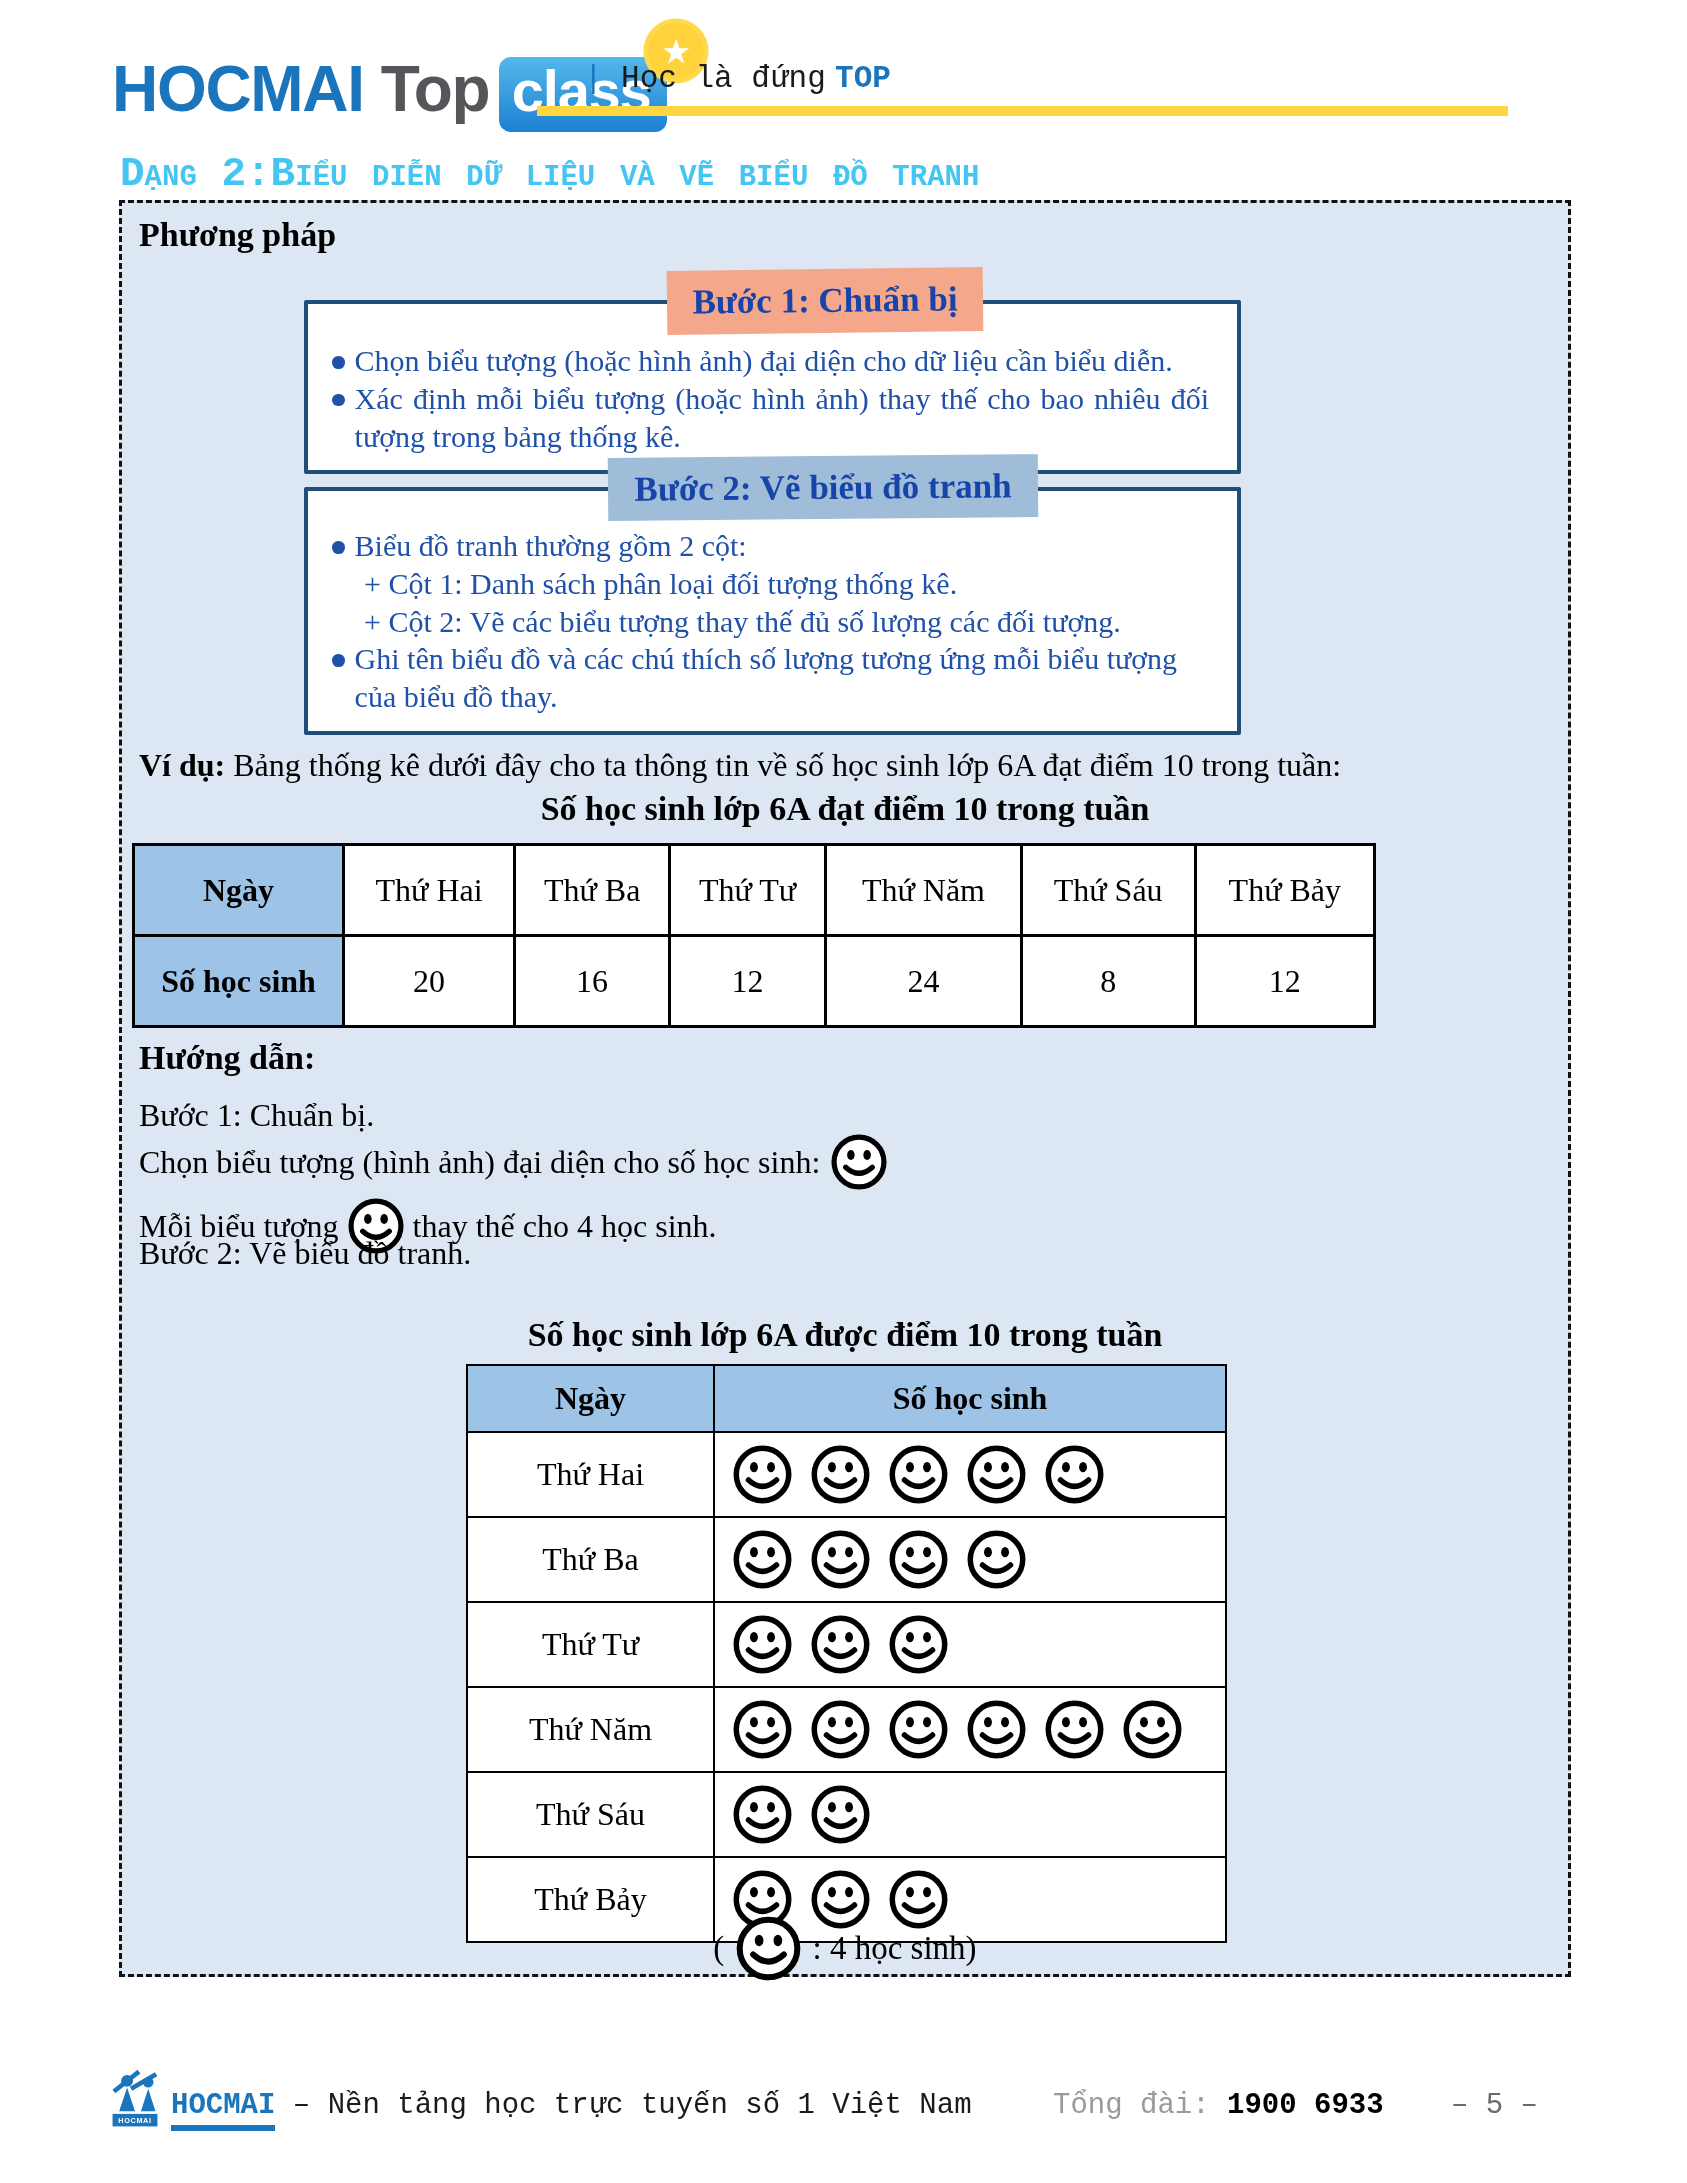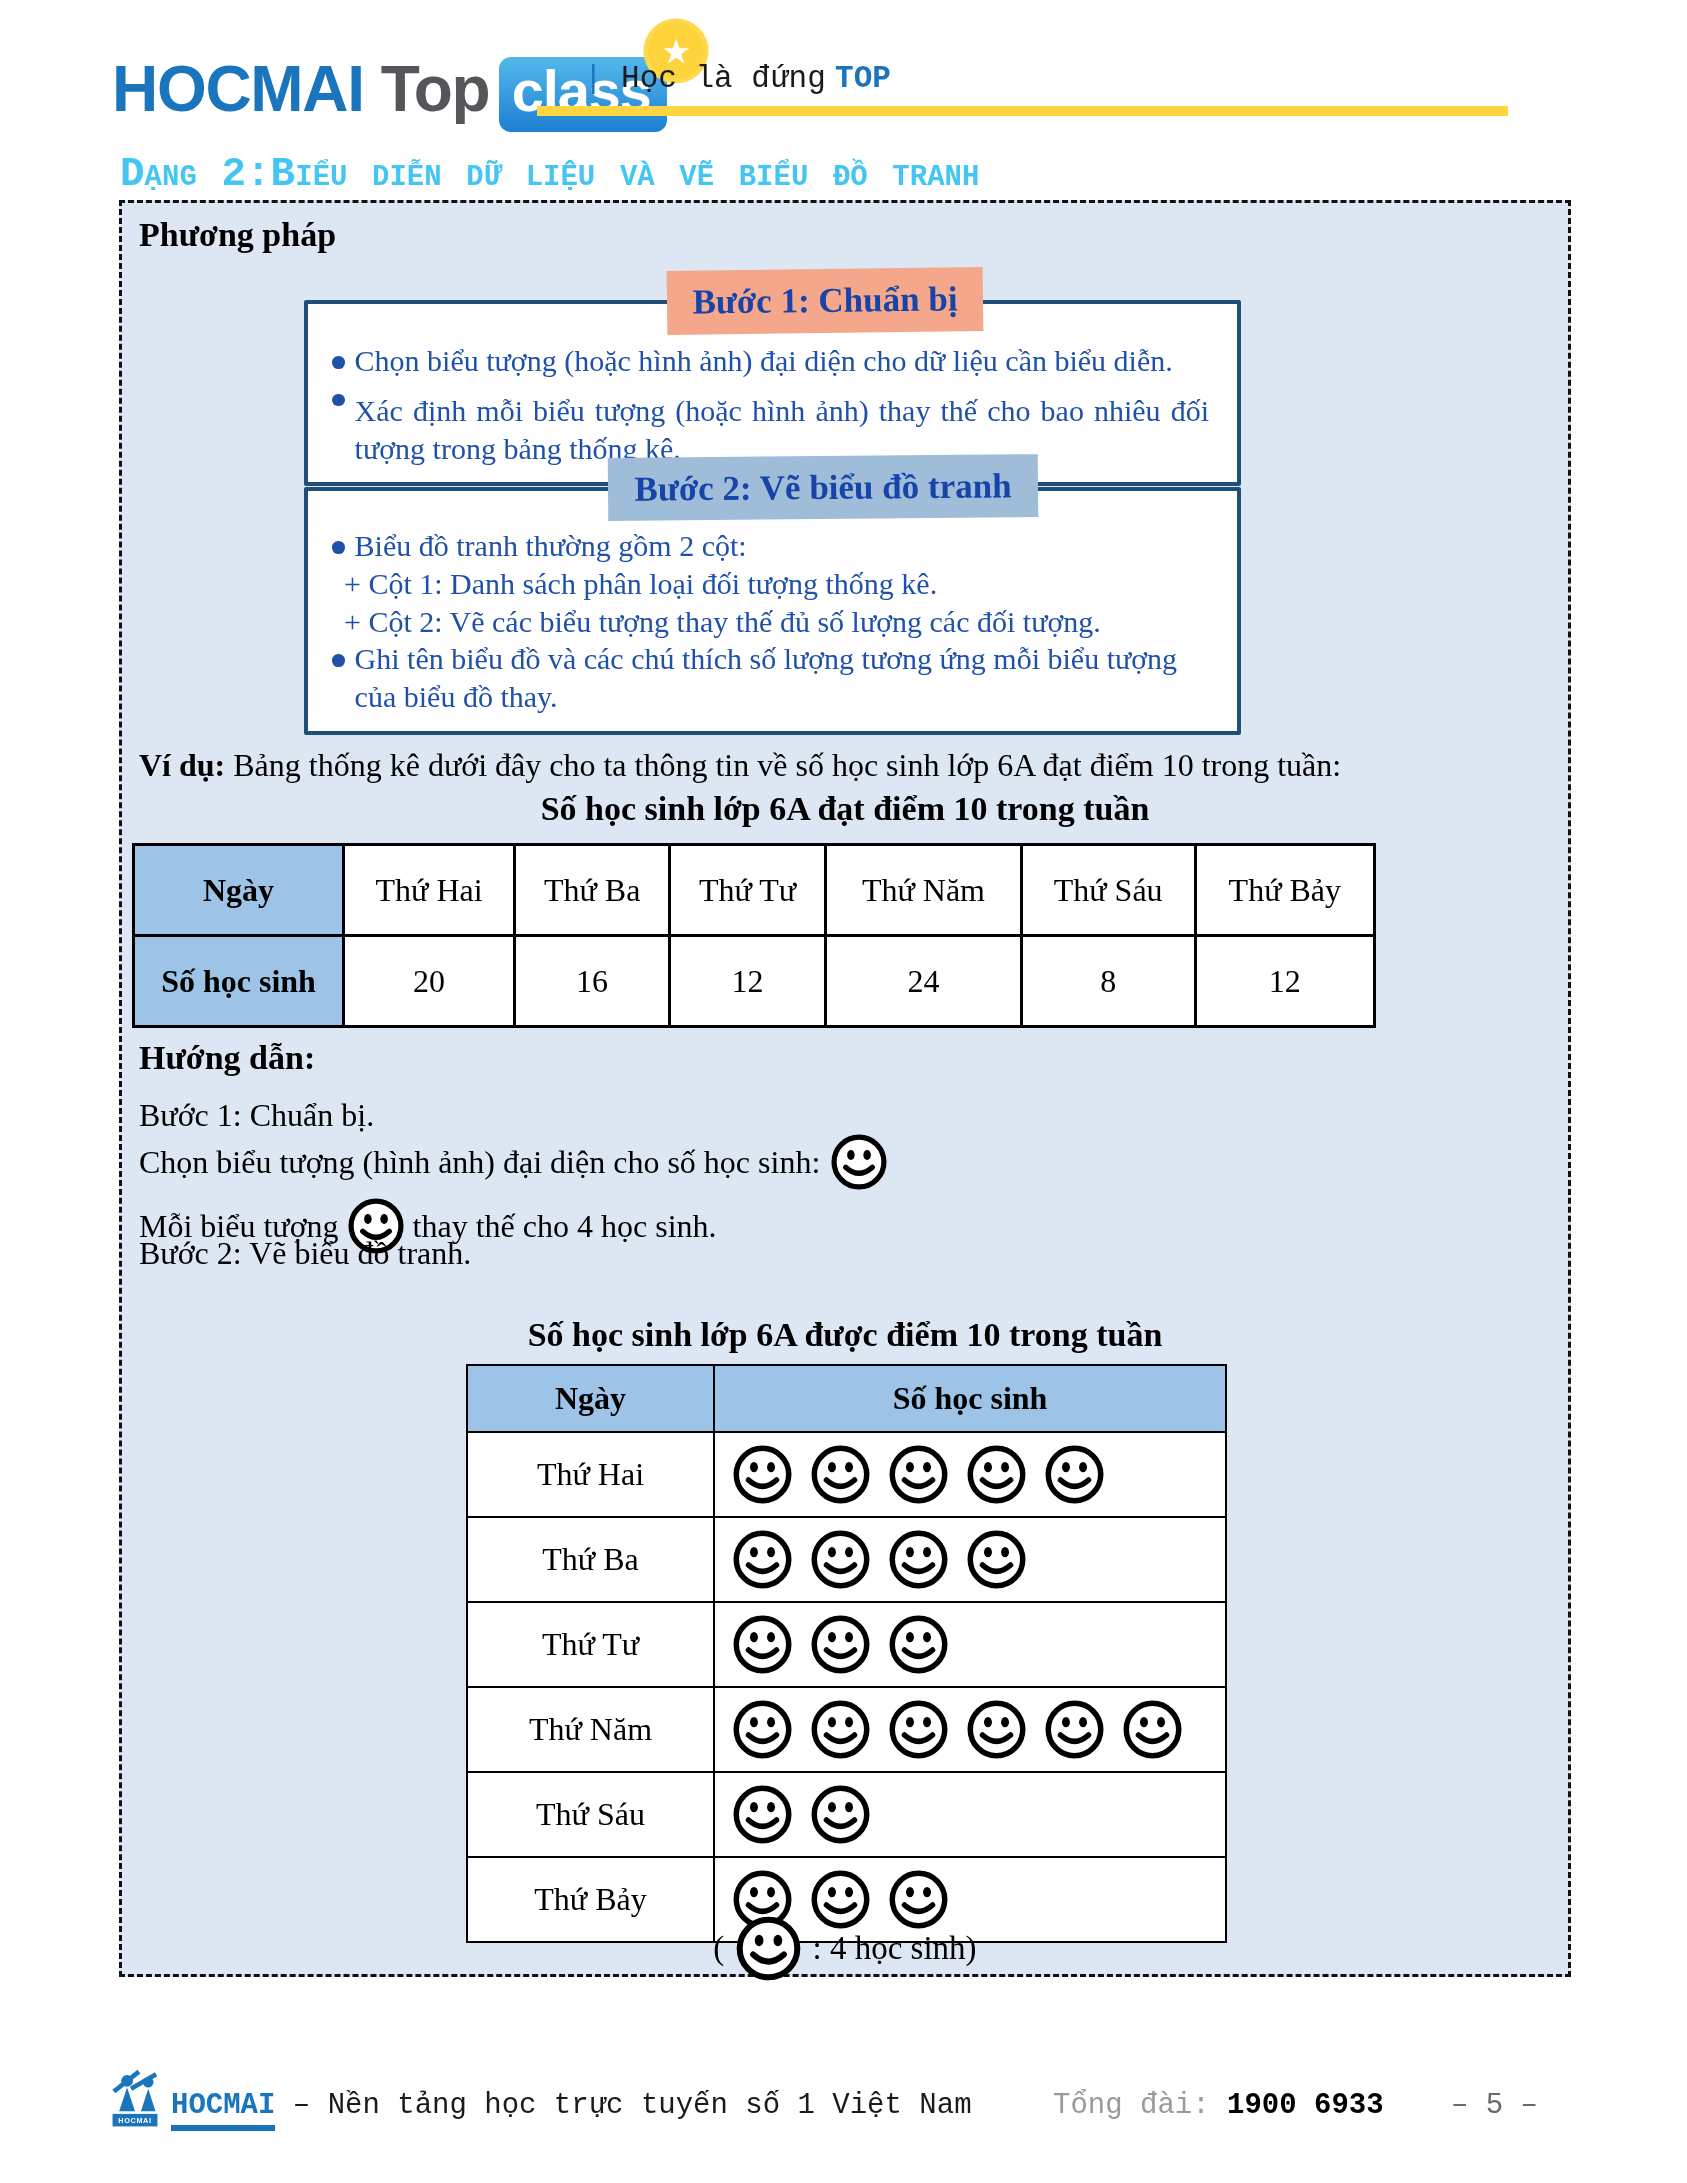--- a/index.html
+++ b/index.html
@@ -35,22 +35,22 @@
   .step-label{position:absolute;top:0;z-index:2;display:flex;align-items:center;justify-content:center;
          font-size:35px;font-weight:bold;color:#1744A8;}
   .step-label-1{left:363px;width:316px;height:64px;background:#F5A78C;transform:rotate(-0.7deg);}
   .step-label-2{left:304px;width:430px;height:63px;background:#9FBCD9;transform:rotate(-0.5deg);}
   .step-box{margin-top:31px;background:#fff;border:4.6px solid #1F4E79;border-radius:2px;
          padding:38px 28px 14.6px 24px;color:#1F51A8;font-size:30px;line-height:1.26;}
   .step-box-2{padding-top:36px;}
   .bullet-row{display:flex;gap:10px;}
   .bullet-dot{flex:none;width:12.6px;height:12.6px;border-radius:50%;background:#1F51A8;margin-top:14px;}
   .bullet-text{flex:1;}
-  .just{text-align:justify;margin-top:12px;}
-  .sub-line{margin-left:12px;}
+  .just{text-align:justify;}
+  .sub-line{margin-left:32px;}
   
   .example-par{position:absolute;left:17px;top:544px;width:1413px;font-size:32px;}
   .example-par b{font-weight:bold;}
   .center-title{position:absolute;left:0;width:100%;text-align:center;font-size:34px;font-weight:bold;}
   .title-stats{top:587px;}
   .title-pict{top:1113px;}
   
   table{border-collapse:collapse;}
   .stats-table{position:absolute;left:10px;top:640px;width:1244px;}
   .stats-table th,.stats-table td{border:3.3px solid #000;text-align:center;vertical-align:middle;

